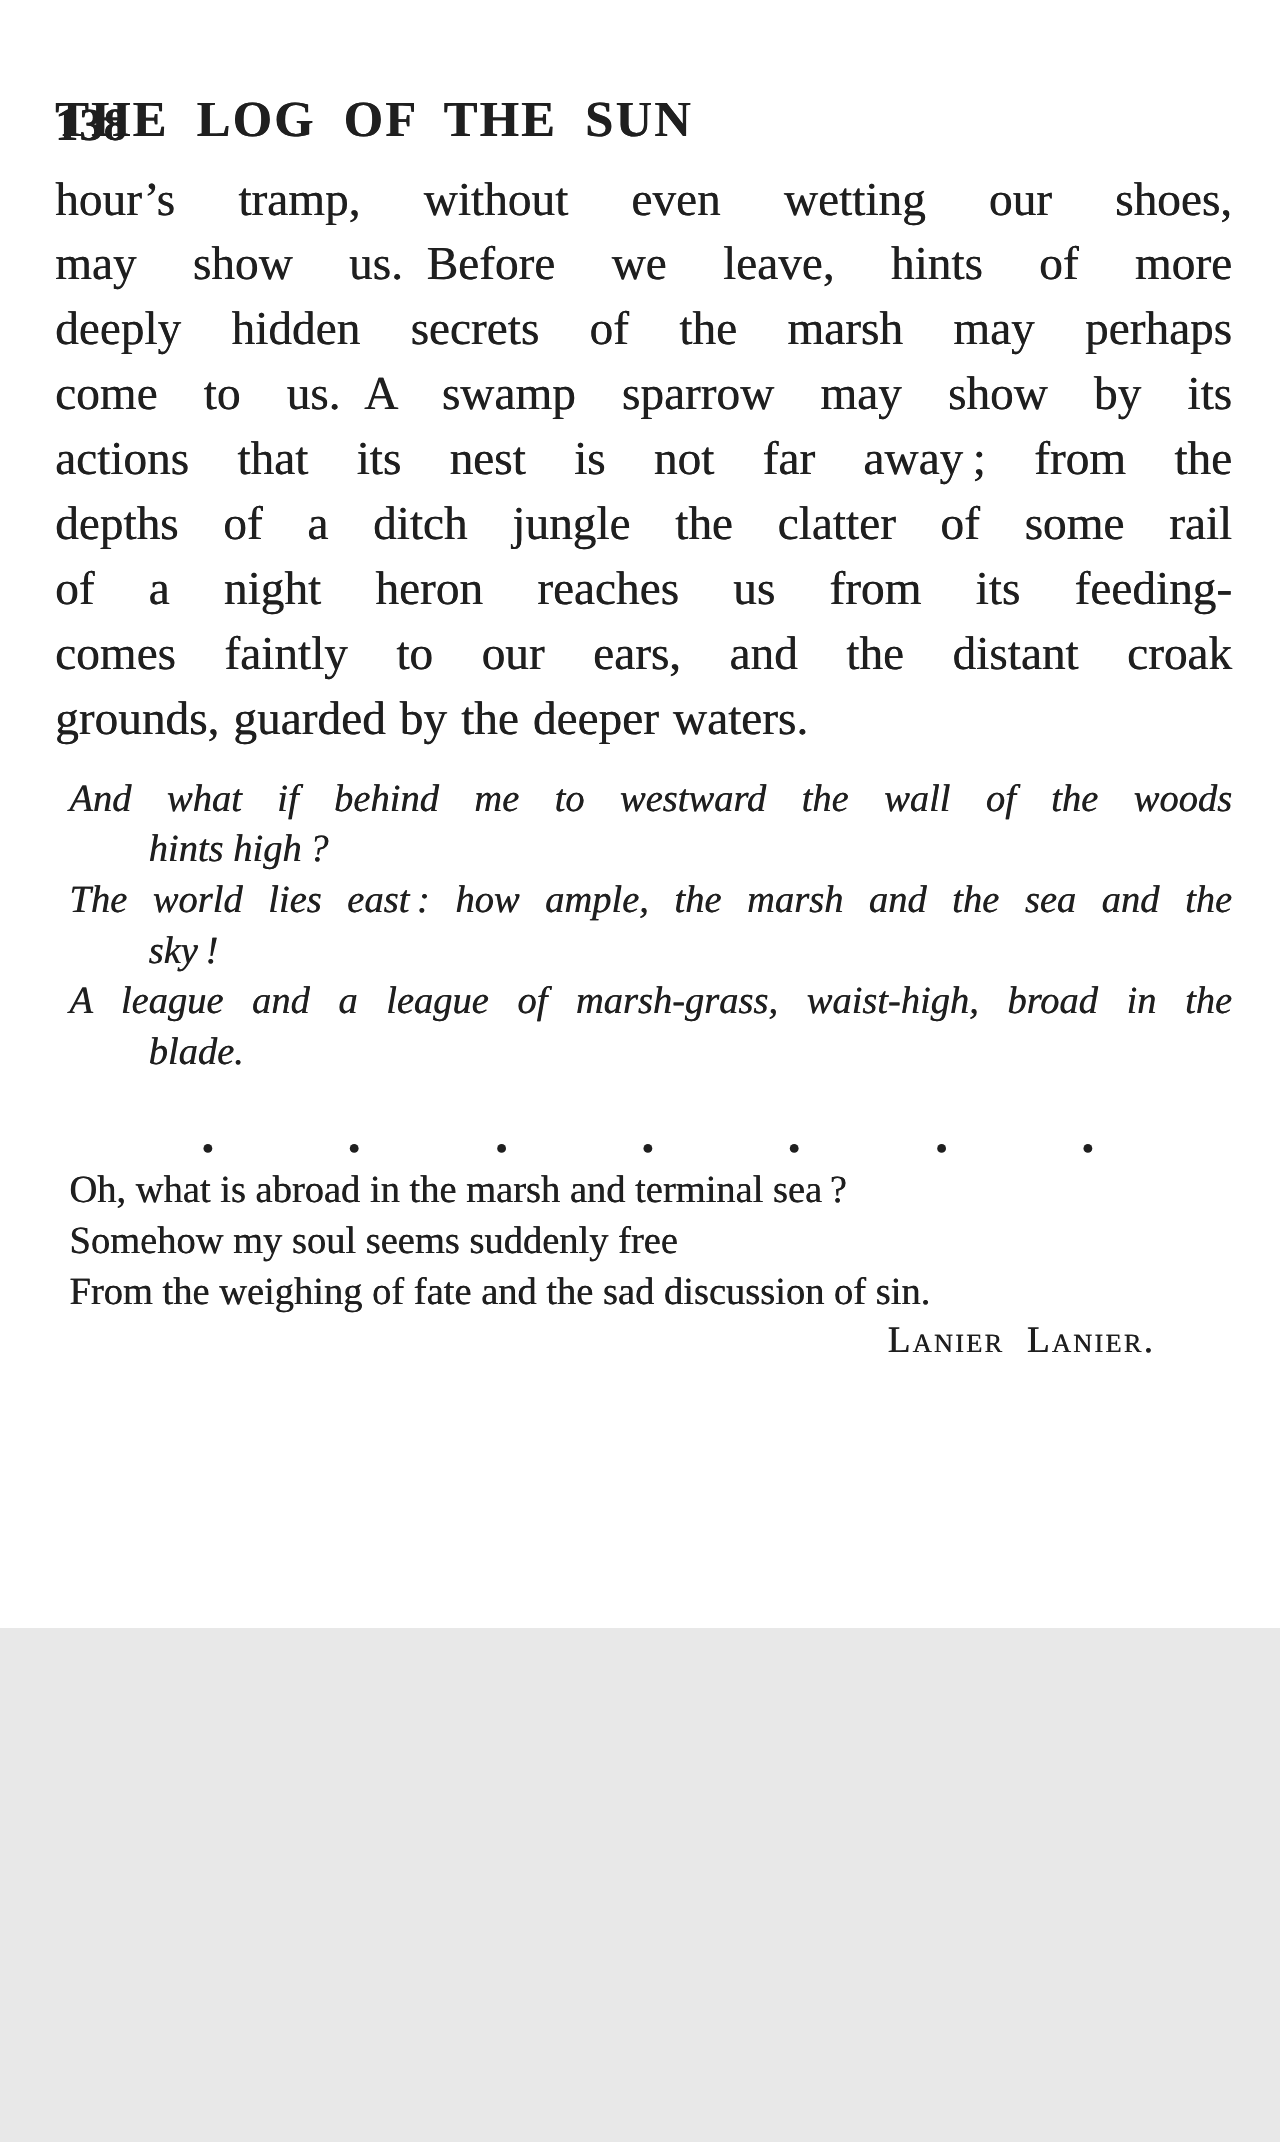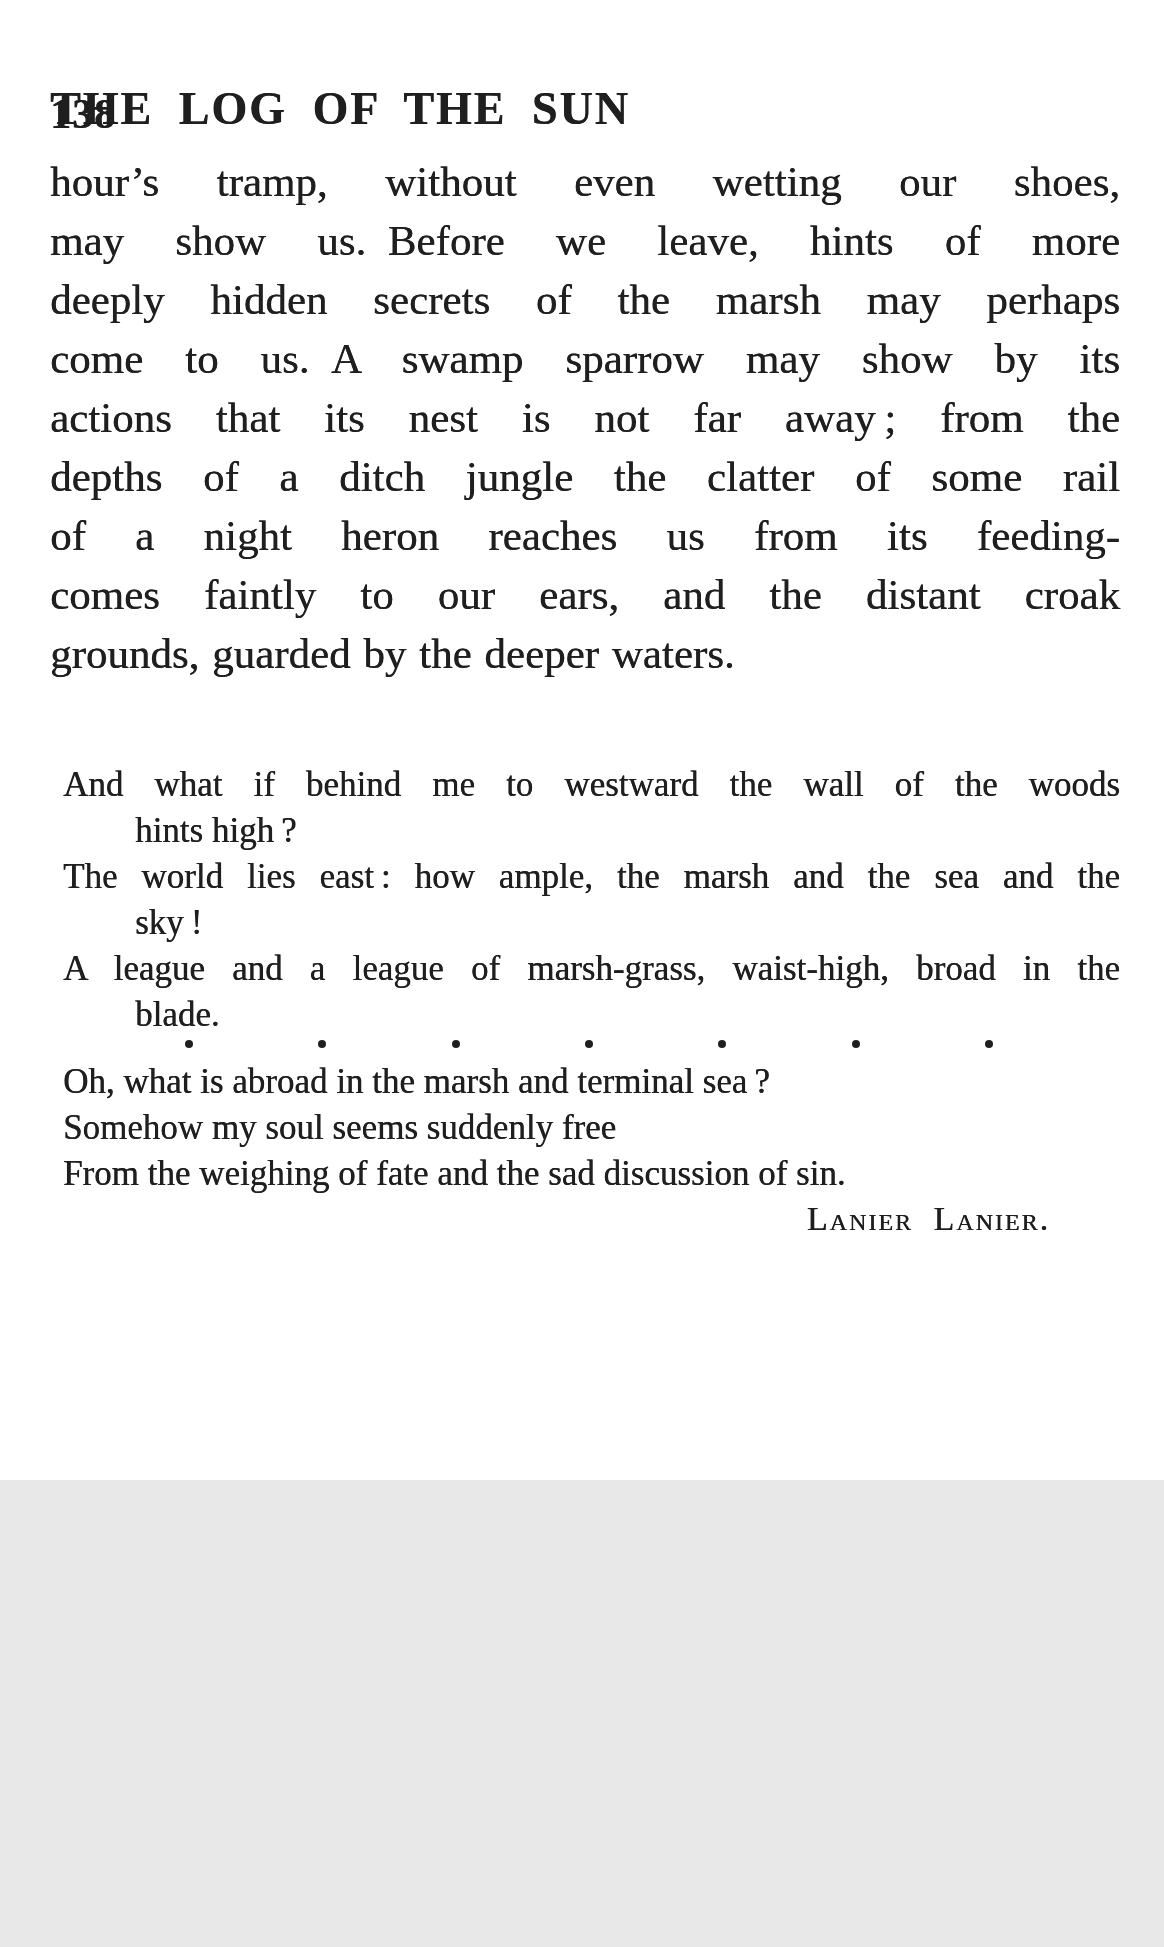--- a/index.html
+++ b/index.html
@@ -32,21 +32,21 @@
     font-size: 43px; line-height: 59px;
     word-spacing: 2px;
   }
   .j { text-align: justify; text-align-last: justify; }
 
   
   .stanza {
     position: absolute; left: 63px; width: 1057px;
     font-size: 35px; line-height: 46px;
   }
-  .s1 { top: 762px; }
+  .s1 { top: 703px; font-style: italic; }
   .s2 { top: 1059px; }
   .hang { padding-left: 72px; }
 
   .dots {
     position: absolute; top: 1036px; left: 185px; width: 808px;
     display: flex; justify-content: space-between; align-items: center;
     height: 16px;
   }
   .dot {
     width: 8px; height: 8px; border-radius: 50%;

